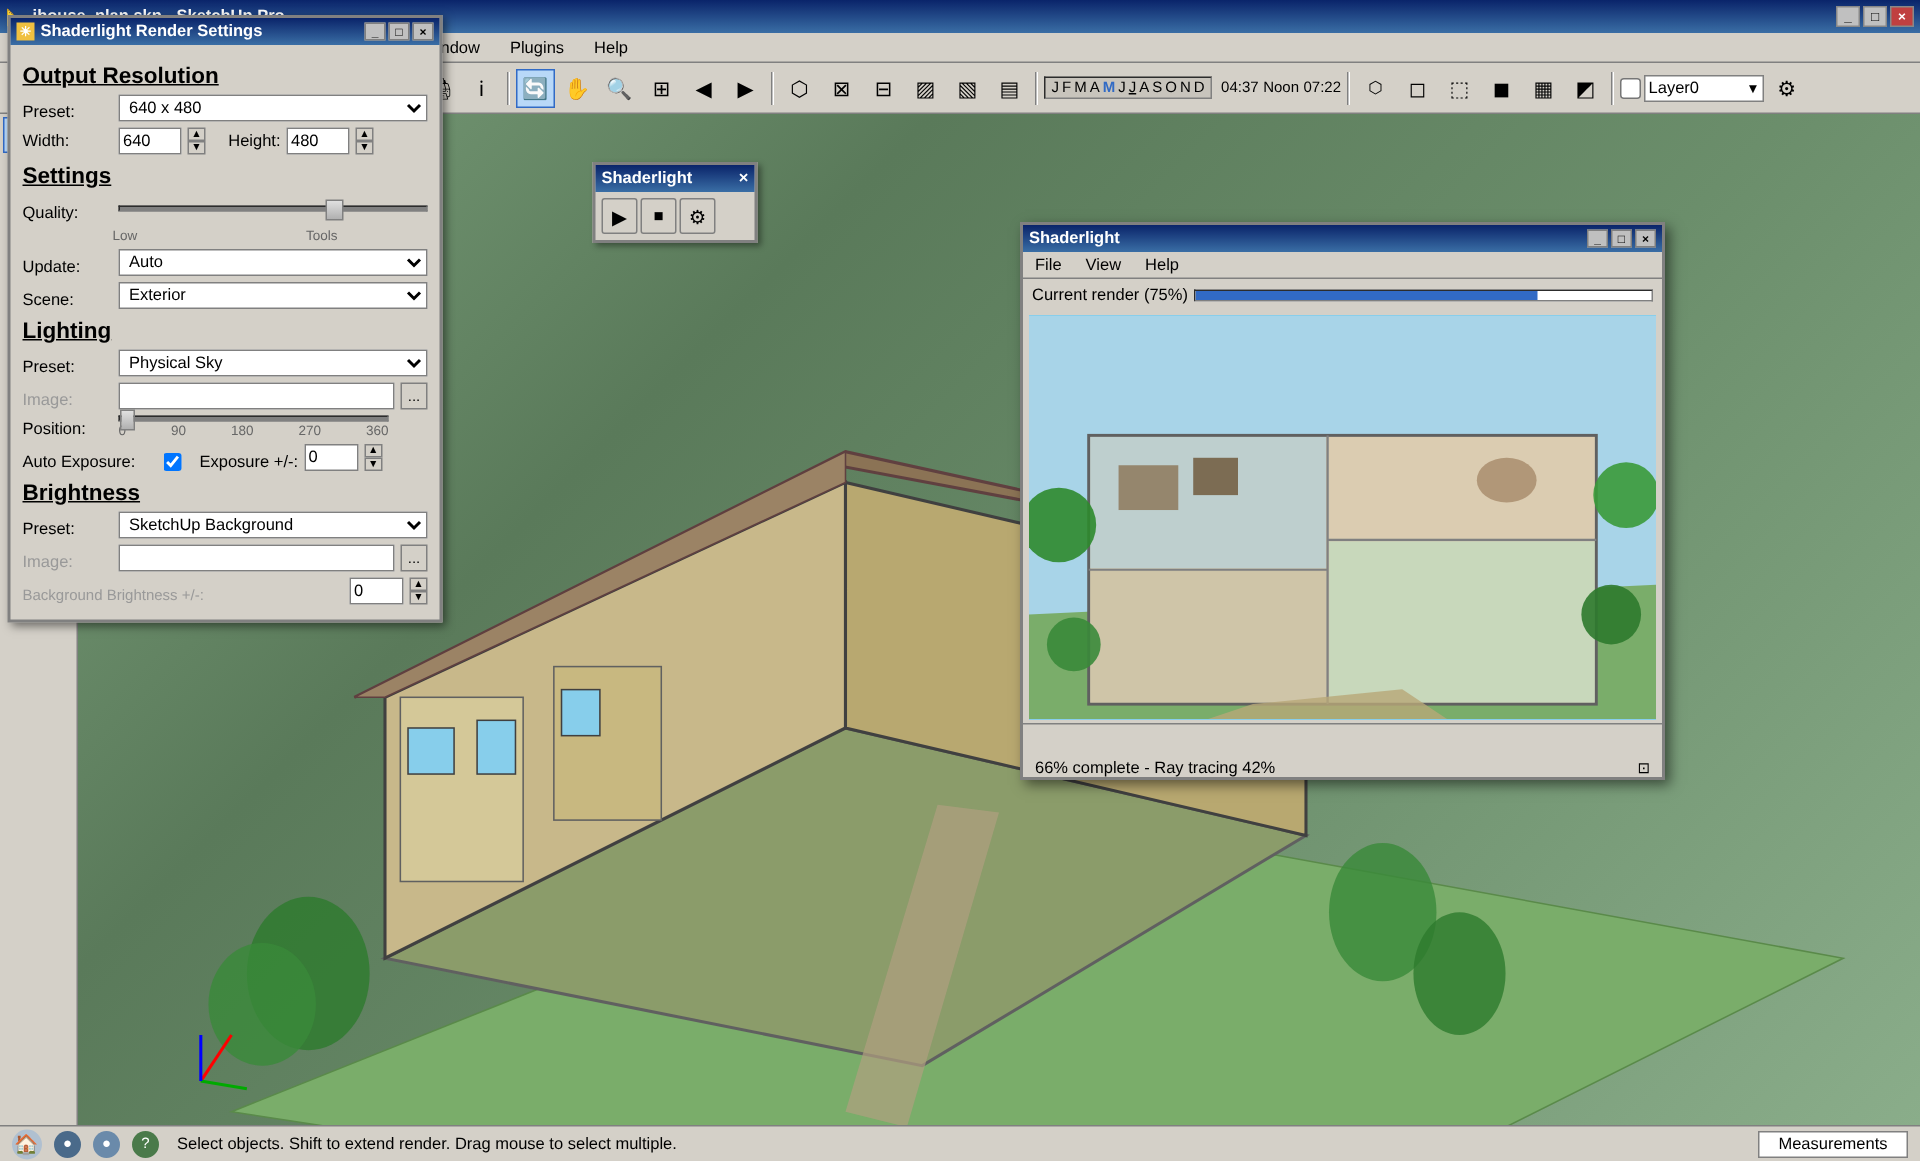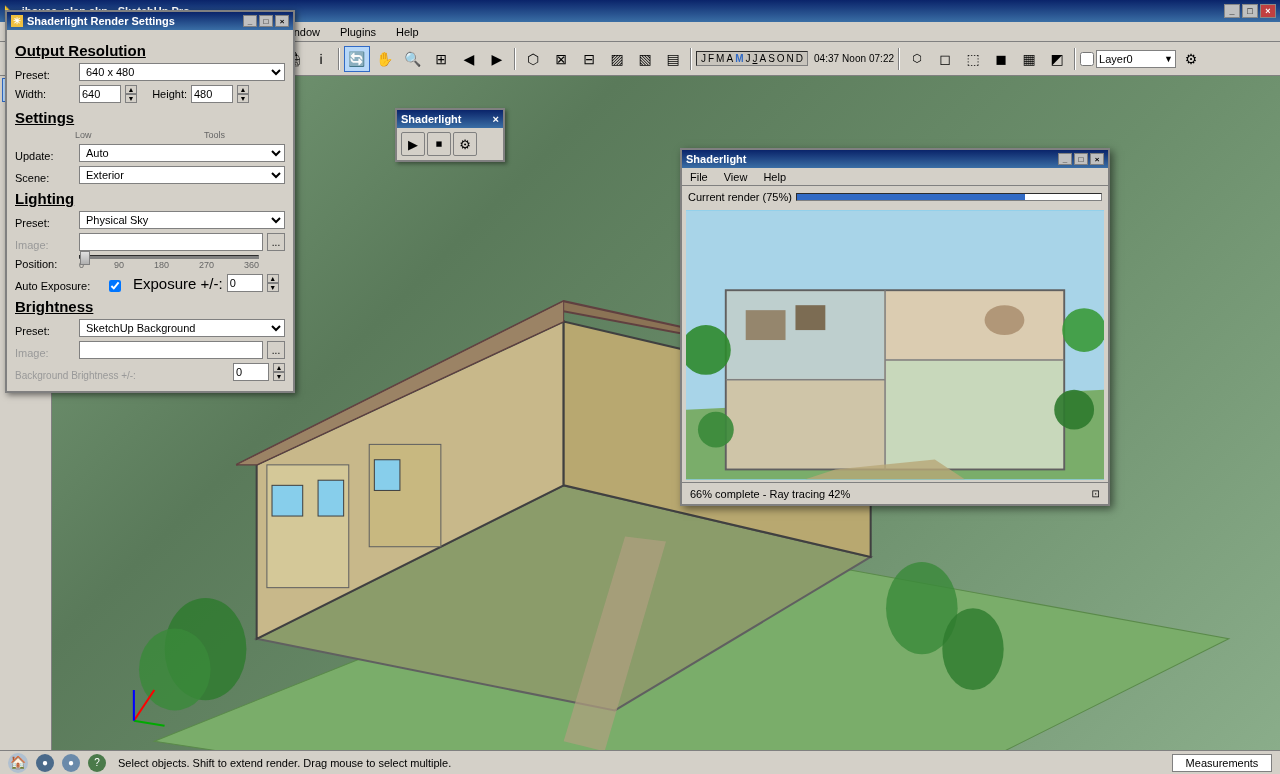--- a/index.html
+++ b/index.html
@@ -357,23 +357,23 @@
       height: 18px;
       display: flex;
       align-items: center;
       padding: 0 4px;
       gap: 8px;
       border-bottom: 1px solid #808080;
       font-size: 11px;
     }
     .render-status-bar {
       background: #d4d0c8;
-      height: 22px;
-      display: flex;
-      align-items: center;
+      height: 36px;
+      display: flex;
+      align-items: flex-end;
       padding: 0 8px;
       font-size: 11px;
       border-top: 1px solid #808080;
       gap: 10px;
     }
     .render-content {
       height: 22px;
       display: flex;
       align-items: center;
       padding: 0 6px;
@@ -655,20 +655,28 @@
       <span class="form-label" style="width:46px;text-align:right;">Height:</span>
       <input class="form-input" style="width: 42px;" type="text" value="480">
       <div class="spin-btn-container">
         <div class="spin-btn">▲</div>
         <div class="spin-btn">▼</div>
       </div>
     </div>
 
     <div class="section-header">Settings</div>
 
+    <div class="form-row">
+      <span class="form-label">Quality:</span>
+      <div class="slider-container">
+        <div class="slider-track">
+          <div class="slider-thumb" style="left: calc(70% - 6px);"></div>
+        </div>
+      </div>
+    </div>
     <div style="display:flex;justify-content:space-between;font-size:9px;color:#666;padding:0 60px 4px 60px;">
       <span>Low</span>
       <span>Tools</span>
     </div>
 
     <div class="form-row">
       <span class="form-label">Update:</span>
       <select class="form-select">
         <option>Auto</option>
         <option>Manual</option>
@@ -711,21 +719,21 @@
           <span>180</span>
           <span>270</span>
           <span>360</span>
         </div>
       </div>
     </div>
 
     <div class="form-row">
       <span class="form-label form-label-wide">Auto Exposure:</span>
       <input type="checkbox" class="checkbox-input" checked="" style="">
-      <span style="margin-left:8px;font-size:15px;">Exposure +/-:</span>
+      <span style="margin-left:8px;font-size:11px;">Exposure +/-:</span>
       <input class="form-input" style="width: 36px;" type="text" value="0">
       <div class="spin-btn-container">
         <div class="spin-btn">▲</div>
         <div class="spin-btn">▼</div>
       </div>
     </div>
 
     <div class="section-header">Brightness</div>
 
     <div class="form-row">

